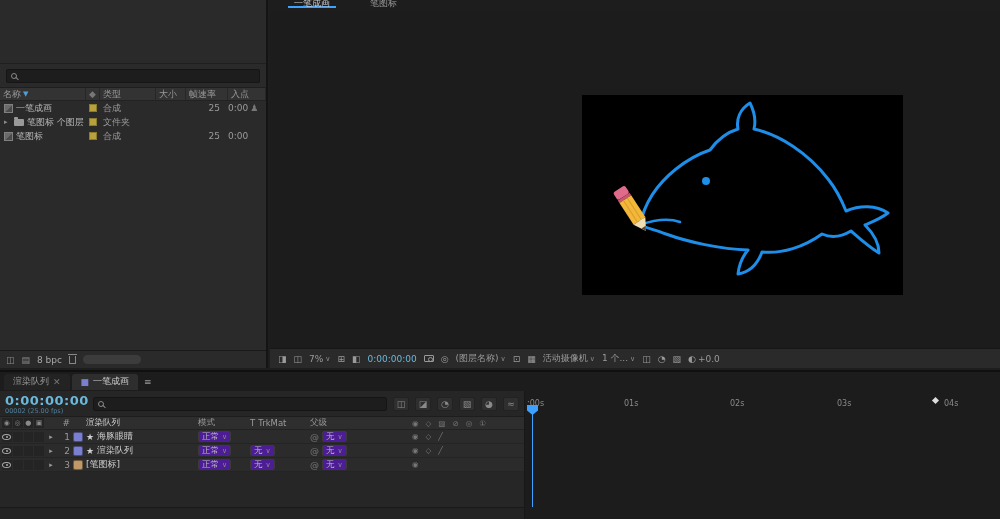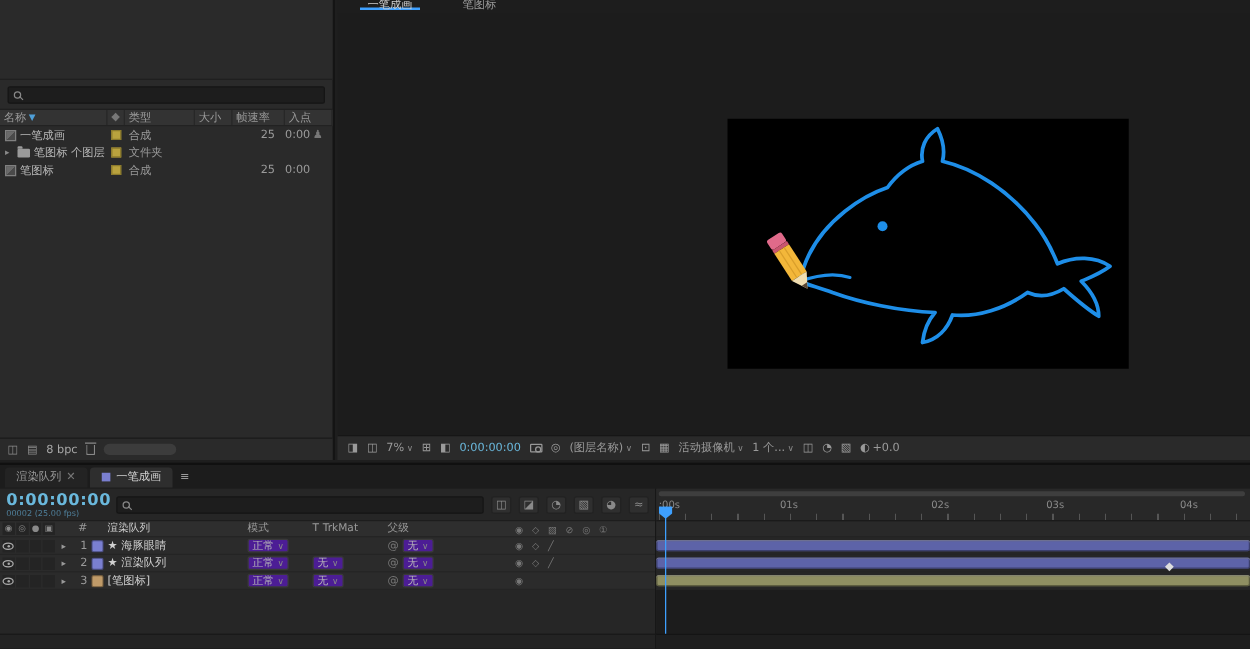--- a/index.html
+++ b/index.html
@@ -76,21 +76,21 @@
   .cell-sw{flex:1;display:flex;gap:7px;color:#777;font-size:7.5px;padding-left:6px;align-items:center}
   .lrow{height:14px;display:flex;align-items:center;background:#2b2b2b;border-bottom:1px solid #242424;font-size:9px}
   .lchip{width:10px;height:10px;border-radius:2px;border:1px solid rgba(0,0,0,.4)}
   .lchip.blue{background:#7a7fd0}.lchip.tan{background:#bf9a68}
   .dd{background:#4c1d95;border:1px solid #3a3a3a;border-radius:2px;height:11px;display:flex;align-items:center;gap:3px;padding:0 3px;font-size:8.5px;color:#b8b8b8}
   .eyeico{width:9px;height:6px;border:1px solid #aaa;border-radius:50%;position:relative;display:inline-block}
   .eyeico::after{content:"";position:absolute;left:3px;top:1px;width:2px;height:2px;background:#aaa;border-radius:50%}
   .tl-lfiller{flex:1;background:#262626}
   .tl-lstrip{height:12px;background:#232323;border-top:1px solid #191919}
 
-  .tl-right{flex:1;position:relative;display:flex;flex-direction:column;min-width:0}
+  .tl-right{flex:1;position:relative;display:flex;flex-direction:row;min-width:0}
   .ruler{height:26px;position:relative;background:#282828;border-bottom:1px solid #1a1a1a}
   .ruler::after{content:"";position:absolute;left:2px;right:0;bottom:0;height:5px;
     background:repeating-linear-gradient(90deg,#555 0 1px,transparent 1px 21px)}
   .workarea{position:absolute;top:2px;left:2px;right:4px;height:4px;background:#3e3e3e;border-radius:2px}
   .rlabel{position:absolute;top:8px;font-size:8px;color:#8a8a8a}
   .gridbg{background-image:repeating-linear-gradient(90deg,#212121 0 1px,transparent 1px 106px);background-position:108px 0}
   .tr-spacer{height:13px;background:#292929;border-bottom:1px solid #222}
   .trow{height:14px;position:relative;border-bottom:1px solid #242424;background:#262626}
   .bar{position:absolute;left:0;right:0;top:2px;height:9px;border-radius:2px;
     box-shadow:inset 0 1px 0 rgba(255,255,255,.25), inset 0 0 0 1px rgba(0,0,0,.35)}
@@ -490,21 +490,21 @@
 
         <div class="tl-lfiller"></div>
         <div class="tl-lstrip"></div>
       </div>
 
       <div class="tl-right">
         <div class="ruler">
           <div class="workarea"></div>
           <span class="rlabel" style="left:2px">:00s</span>
           <span class="rlabel" style="left:99px">01s</span>
-          <span class="rlabel" style="left:220px">02s</span>
+          <span class="rlabel" style="left:205px">02s</span>
           <span class="rlabel" style="left:312px">03s</span>
           <span class="rlabel" style="left:419px">04s</span>
         </div>
         <div class="tr-spacer gridbg"></div>
         <div class="trow gridbg">
           <div class="bar purple"></div>
         </div>
         <div class="trow gridbg">
           <div class="bar purple">
               <span class="kf"></span>

